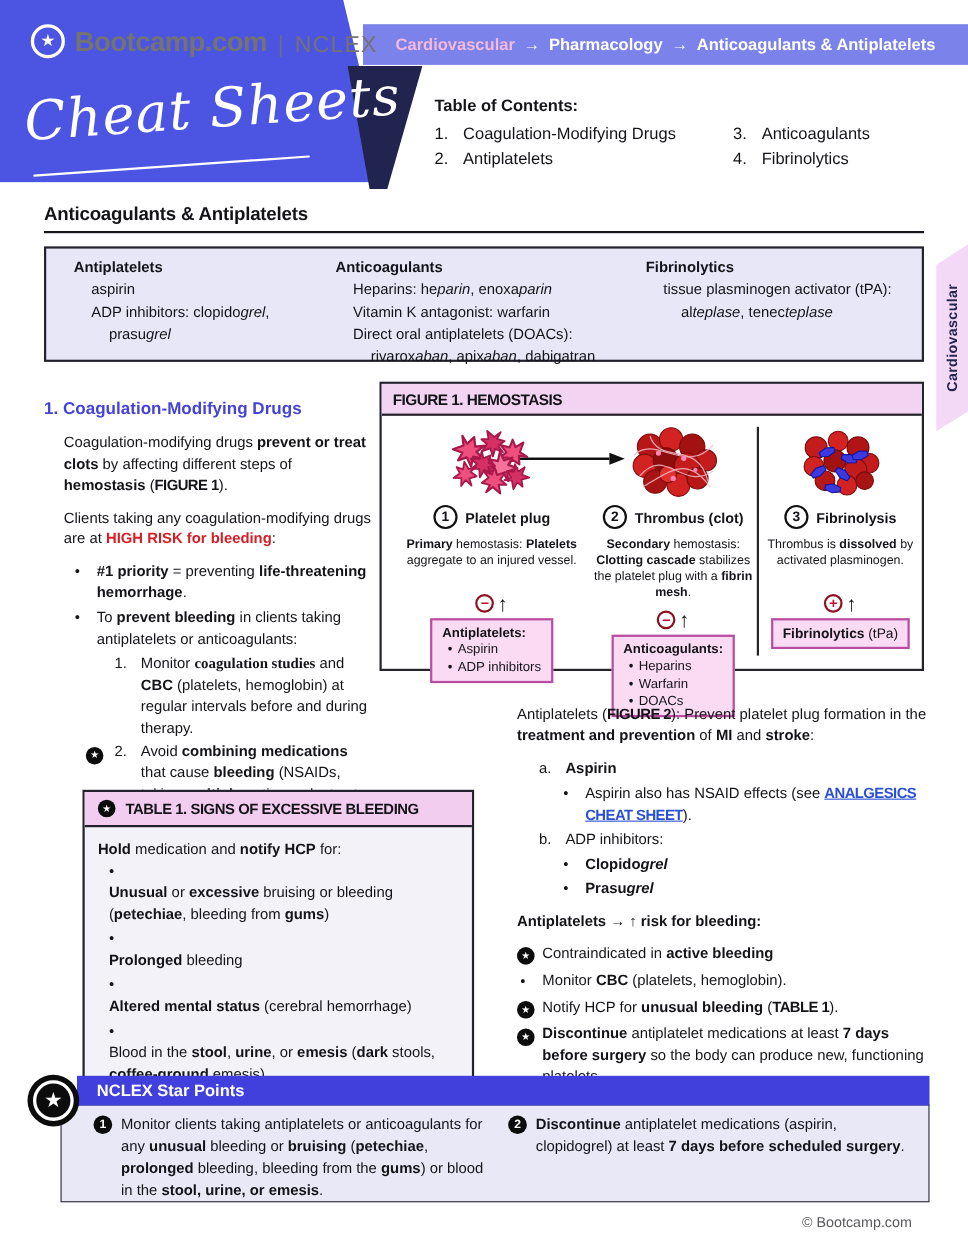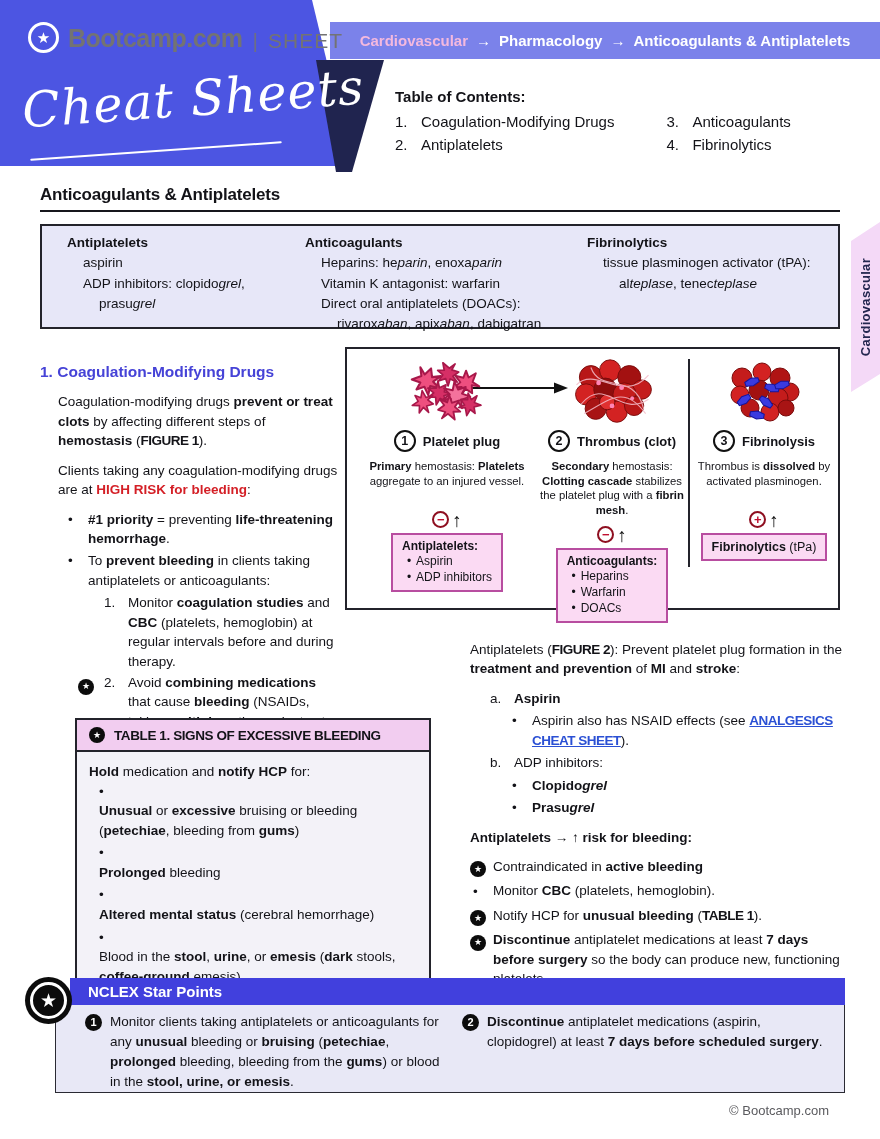--- a/index.html
+++ b/index.html
@@ -148,21 +148,21 @@
     <span>→</span>
     <span>Pharmacology</span>
     <span>→</span>
     <span>Anticoagulants &amp; Antiplatelets</span>
   </div>
 
   <div class="logo-row">
     <span class="logo-icon"></span>
     <span class="logo-text">Bootcamp.com</span>
     <span class="logo-div">|</span>
-    <span class="logo-prod">SHEET</span>
+    <span class="logo-prod">NCLEX</span>
   </div>
 
   <div class="script-title">Cheat Sheets</div>
   <div class="script-underline"></div>
 
   <div class="toc">
     <div class="toc-title">Table of Contents:</div>
     <div class="toc-cols">
       <div class="toc-col">
         <div class="toc-item">
@@ -223,21 +223,21 @@
         <span class="dot"></span>
         <div><span style="font-weight: 700;">#1 priority</span><span> = preventing </span><span style="font-weight: 700;">life-threatening hemorrhage</span><span>.</span></div>
       </div>
     <div class="bul">
         <span class="dot"></span>
         <div><span>To </span><span style="font-weight: 700;">prevent bleeding</span><span> in clients taking antiplatelets or anticoagulants:</span></div>
       </div>
     <div class="step">
       <span class="sbcol"></span>
       <span class="numcol">1.</span>
-      <div><span>Monitor </span><span style="font-weight: 700;">coagulation studies</span><span> and </span><span style="font-weight: 700;">CBC</span><span> (platelets, hemoglobin) at regular intervals before and during therapy.</span></div>
+      <div><span>Monitor </span><span style="font-weight: 700; font-family: Liberation Serif, serif;">coagulation studies</span><span> and </span><span style="font-weight: 700;">CBC</span><span> (platelets, hemoglobin) at regular intervals before and during therapy.</span></div>
     </div>
     <div class="step">
       <span class="sbcol"><span class="sb"></span></span>
       <span class="numcol">2.</span>
       <div><span>Avoid </span><span style="font-weight: 700;">combining medications</span><span> that cause </span><span style="font-weight: 700;">bleeding</span><span> (NSAIDs, taking </span><span style="font-weight: 700;">multiple</span><span> anticoagulants at once).</span></div>
     </div>
     <div class="step">
       <span class="sbcol"></span>
       <span class="numcol">3.</span>
       <div><span>Monitor for </span><span style="font-weight: 700;">unusual bleeding</span><span>:</span></div>
@@ -268,20 +268,21 @@
           <div><span>Blood in the </span><span style="font-weight: 700;">stool</span><span>, </span><span style="font-weight: 700;">urine</span><span>, or </span><span style="font-weight: 700;">emesis</span><span> (</span><span style="font-weight: 700;">dark</span><span> stools, </span><span style="font-weight: 700;">coffee-ground</span><span> emesis)</span></div>
         </div>
       <div class="bul">
           <span class="dot"></span>
           <div><span>Shock ( </span><span style="font-weight: 700;">↑ HR</span><span>, </span><span style="font-weight: 700;">↓ BP</span><span>)</span></div>
         </div>
     </div>
   </div>
 
   <div class="fig">
+    <div class="fig-hd cond">FIGURE 1. HEMOSTASIS</div>
     <div class="fig-bd">
       <svg class="arrow-h" width="110" height="14">
         <line x1="2" y1="7" x2="95" y2="7" stroke="#111" stroke-width="2.2"></line>
         <polygon points="95,1.5 109,7 95,12.5" fill="#111"></polygon>
       </svg>
       <div class="fig-divider"></div>
 
       <div class="fig-col fc1">
         <div class="illwrap">
           <svg width="96" height="68" viewBox="-38 -30 76 60">

